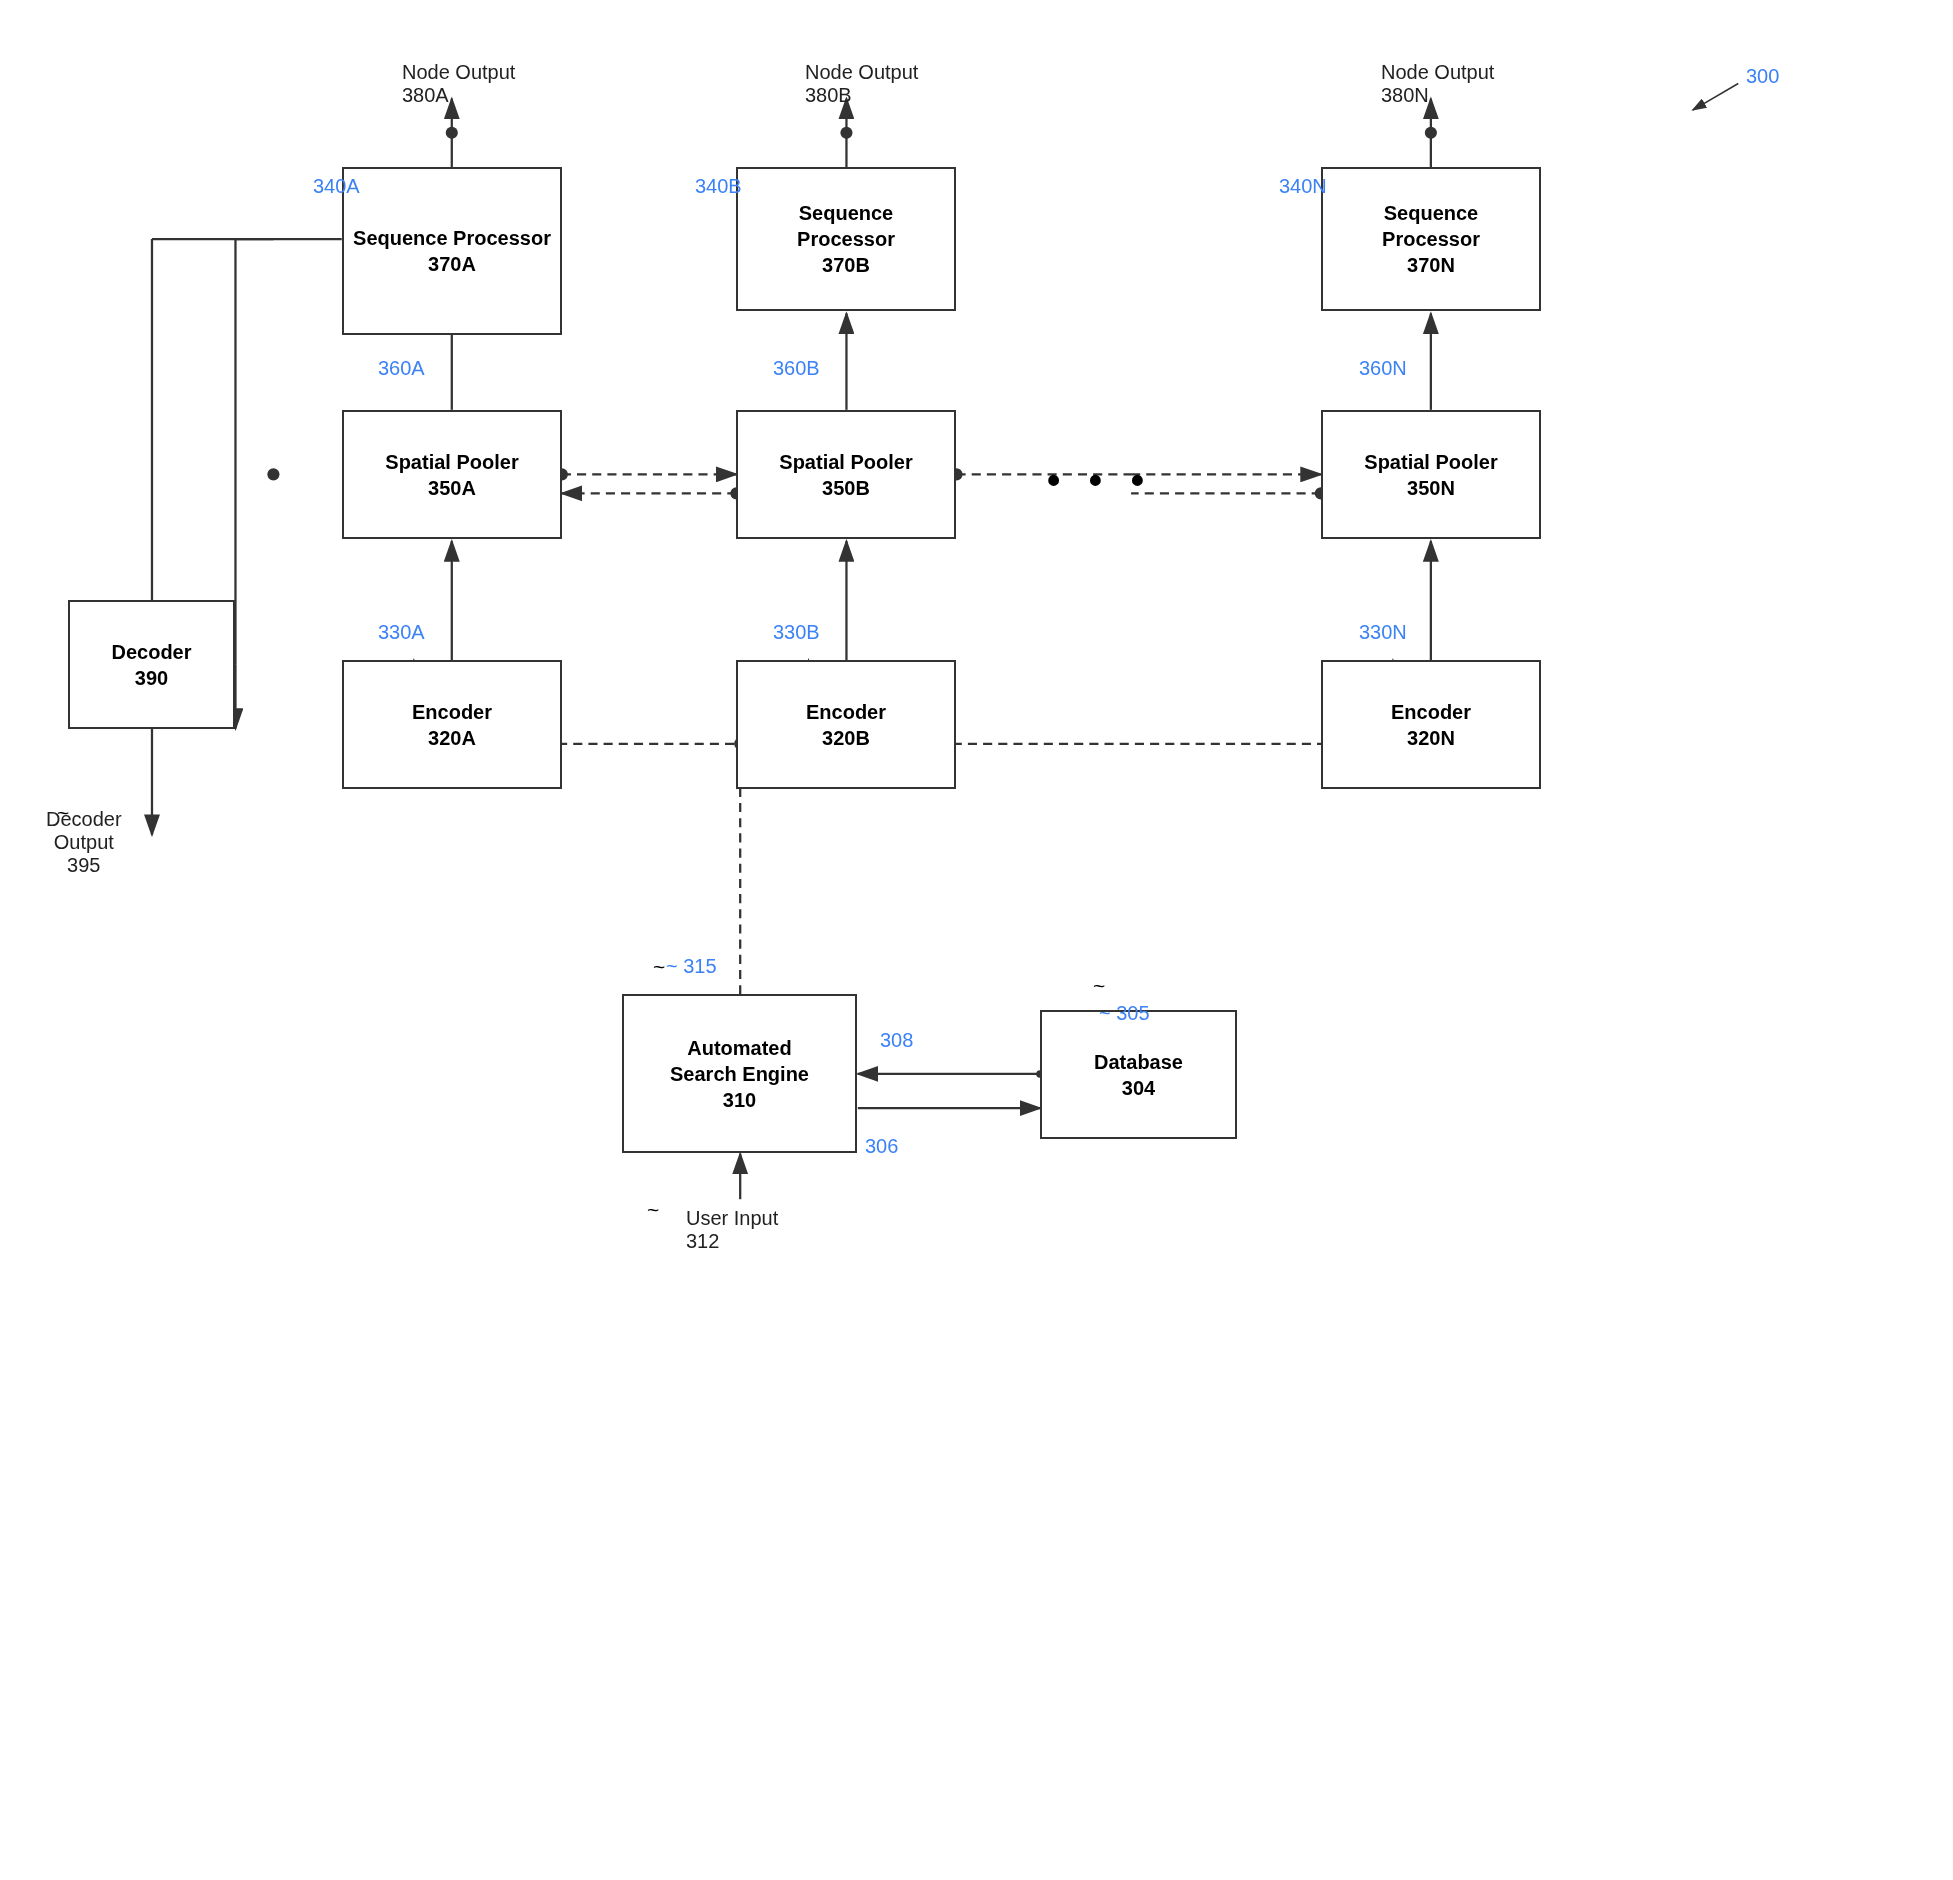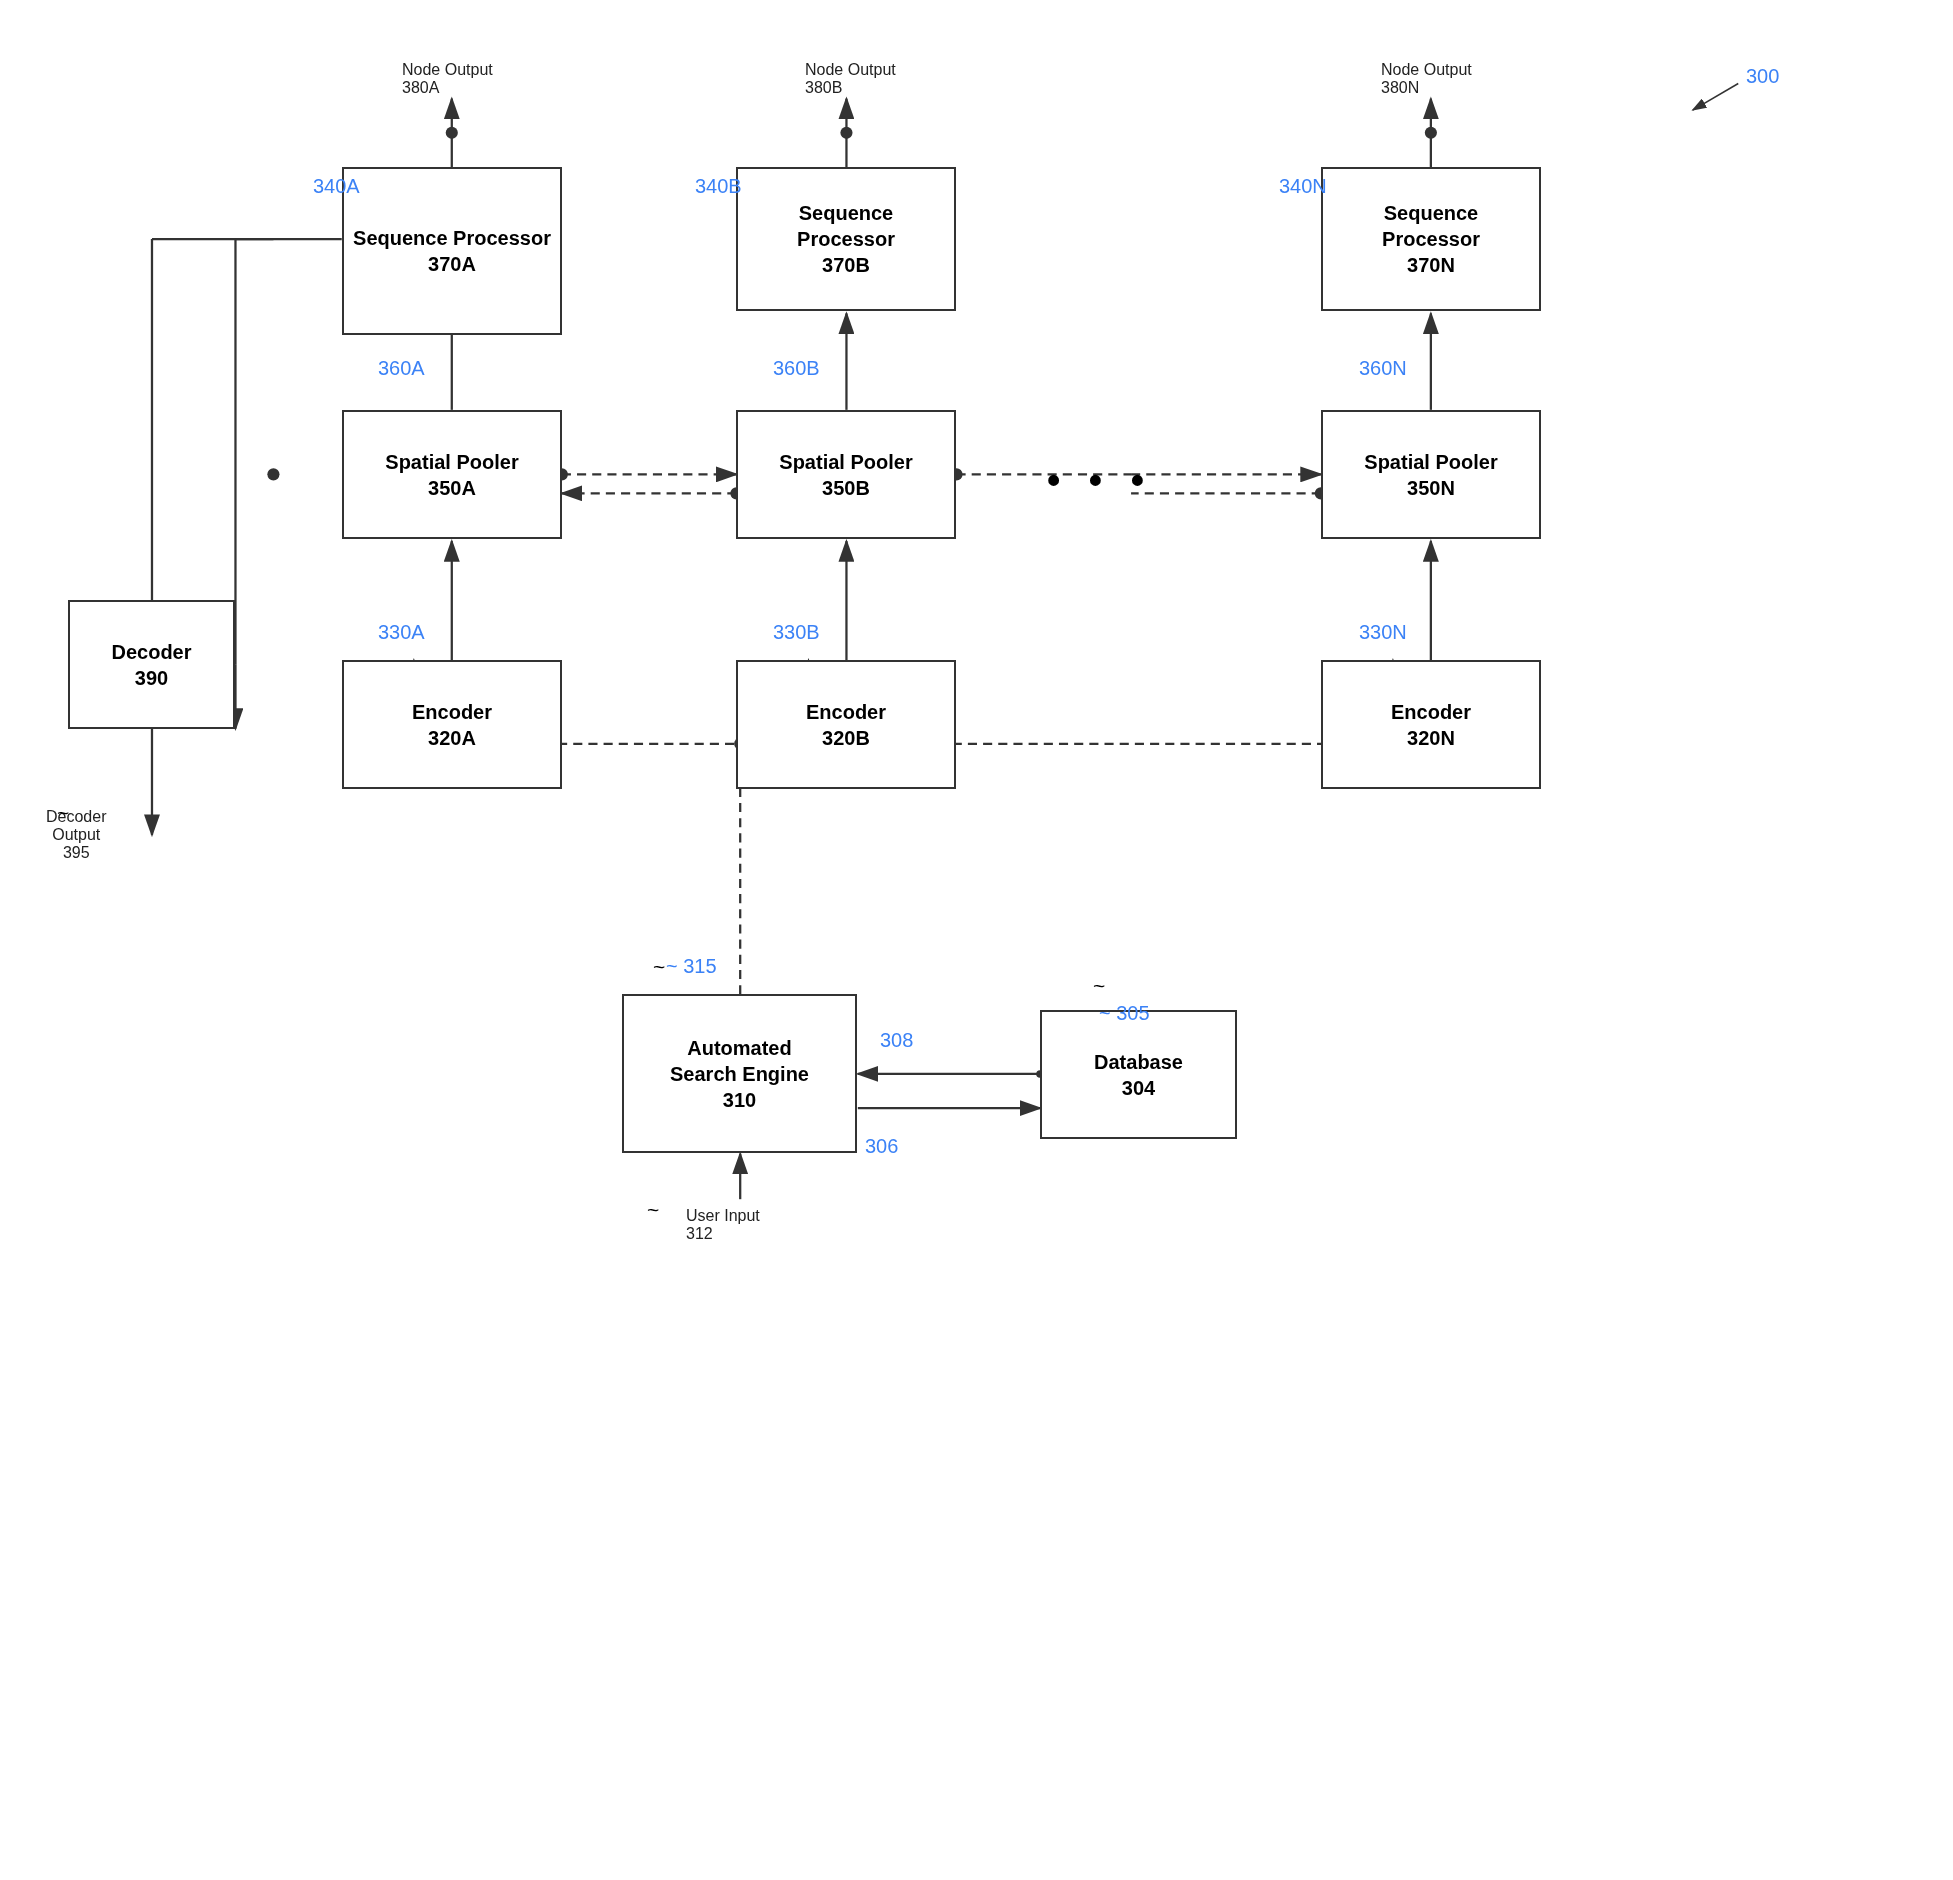--- a/index.html
+++ b/index.html
@@ -25,21 +25,21 @@
       flex-direction: column;
       align-items: center;
       justify-content: center;
       text-align: center;
       font-size: 21px;
       font-weight: bold;
       line-height: 1.3;
     }
     .label {
       position: absolute;
-      font-size: 16px;
+      font-size: 20px;
       font-weight: normal;
       text-align: center;
       color: #222;
     }
     svg.diagram-svg {
       position: absolute;
       top: 0;
       left: 0;
       width: 1954px;
       height: 1880px;

